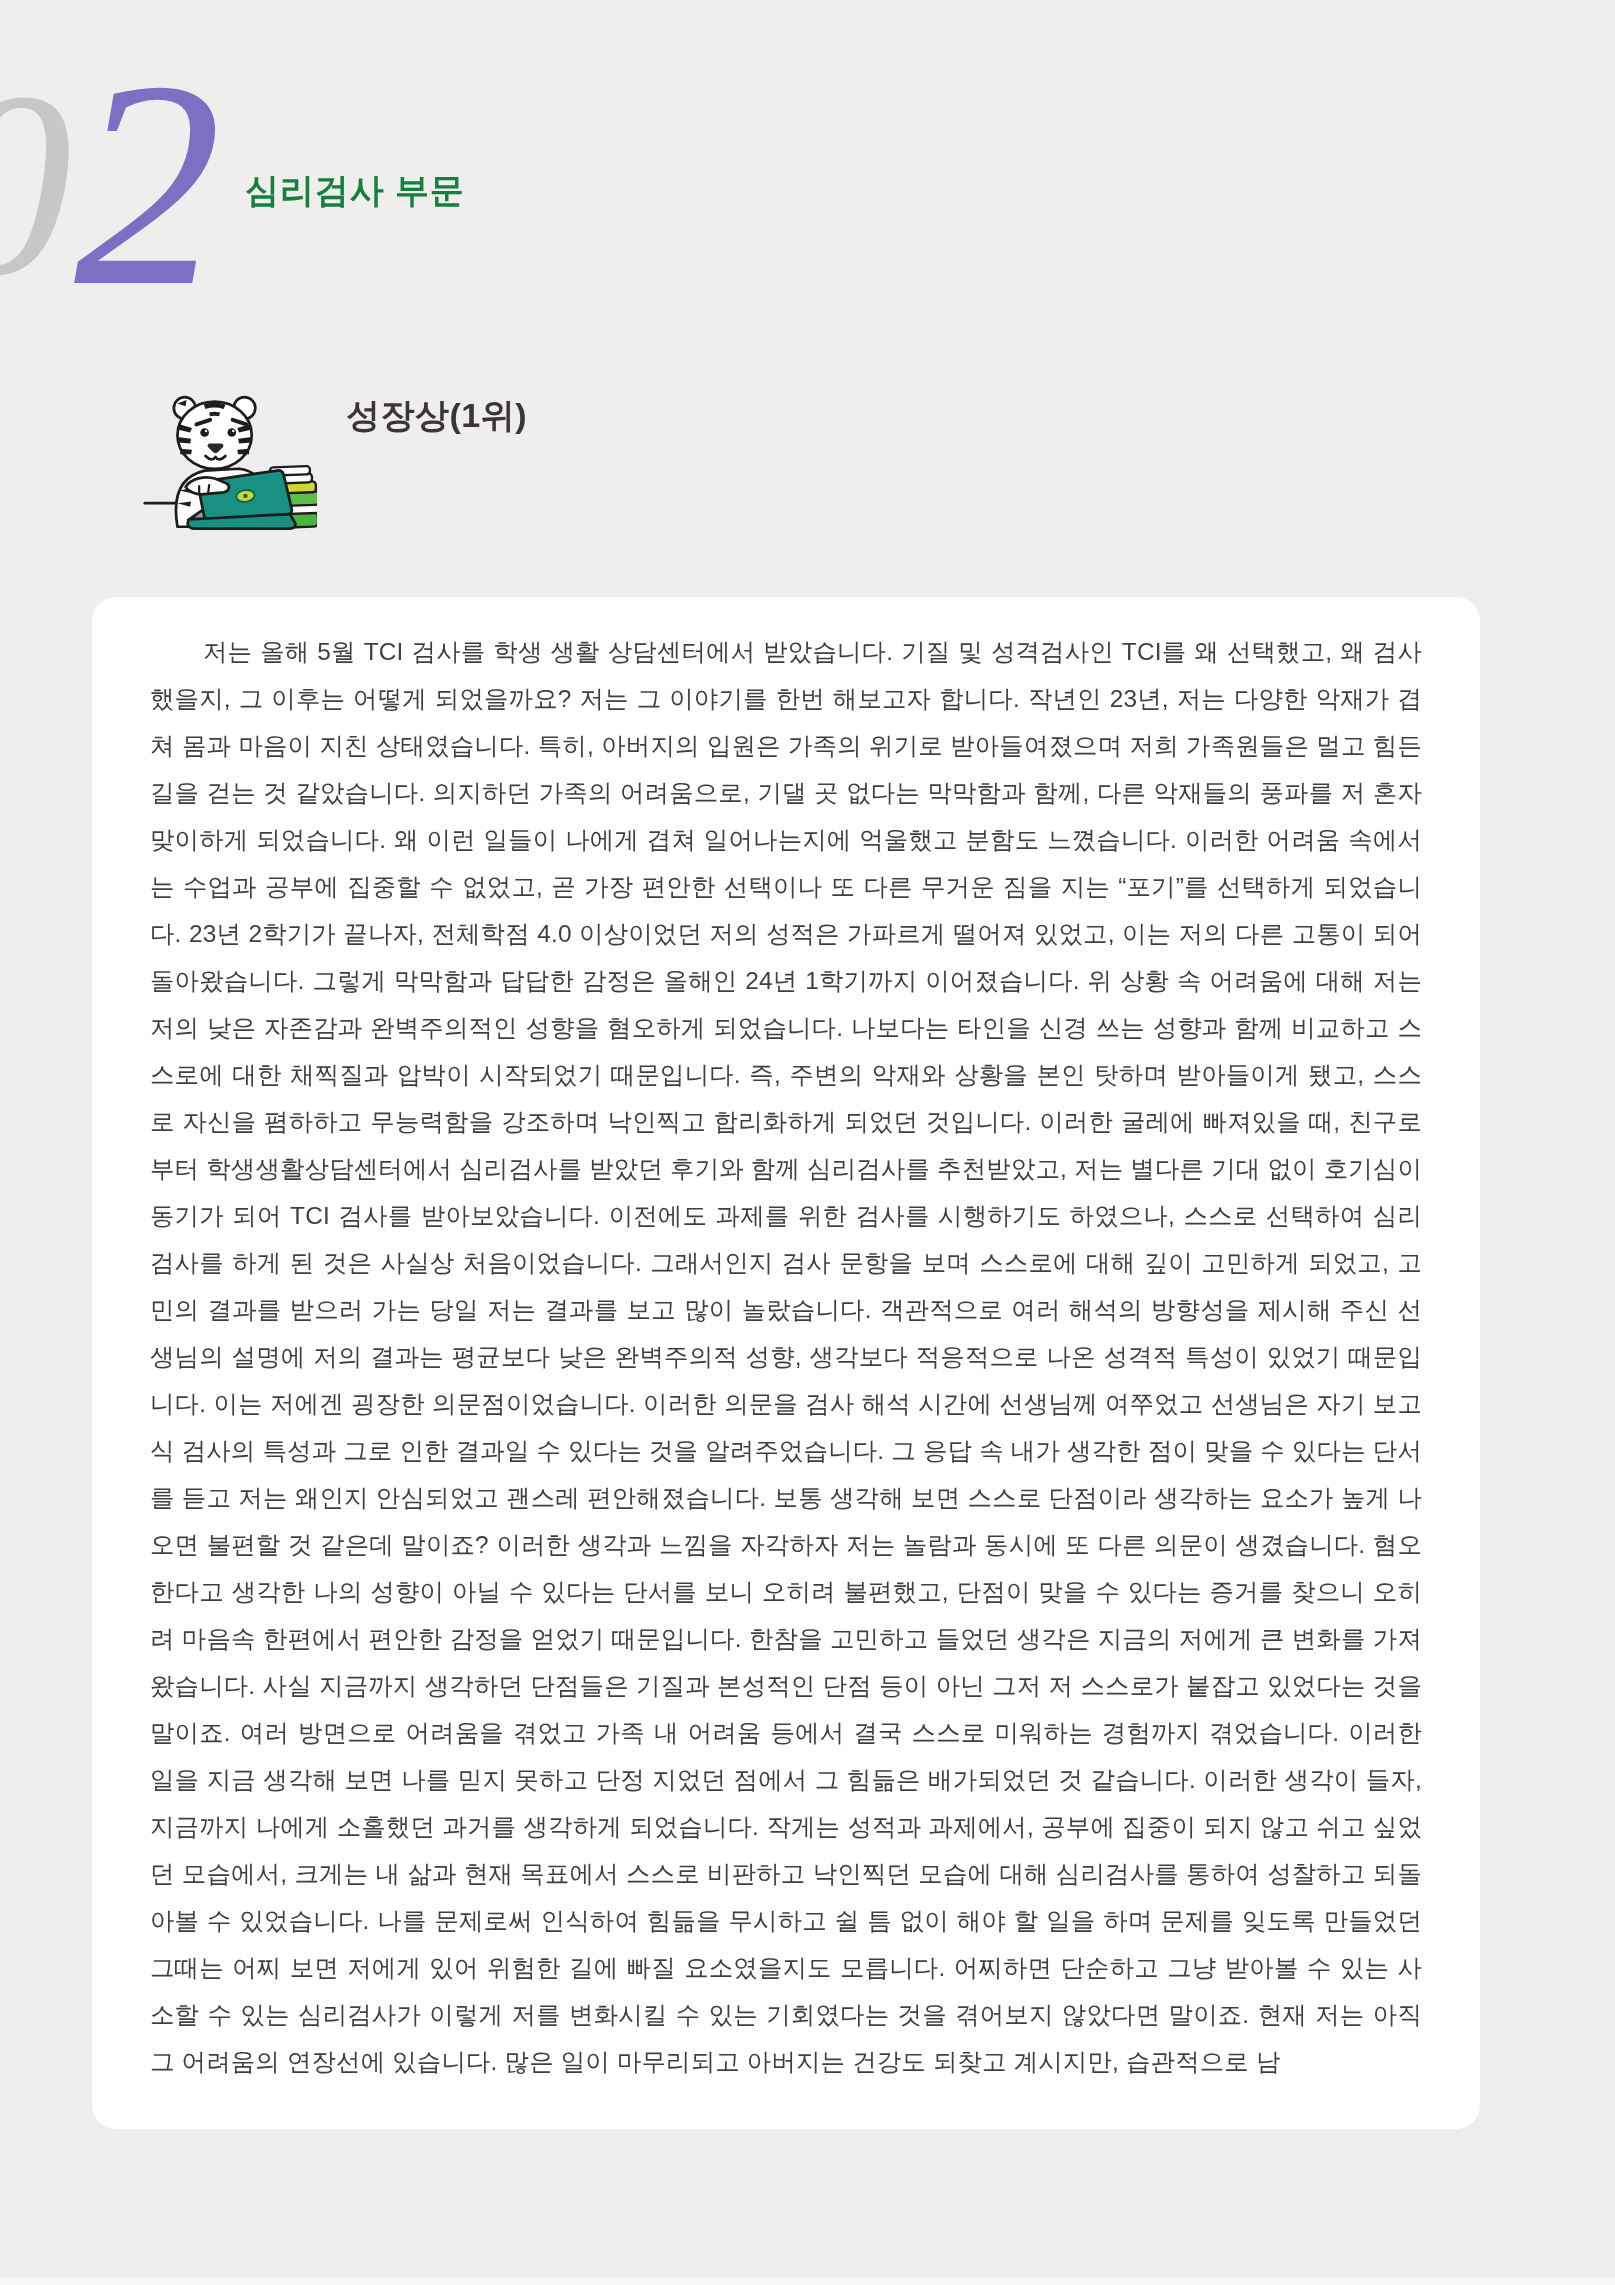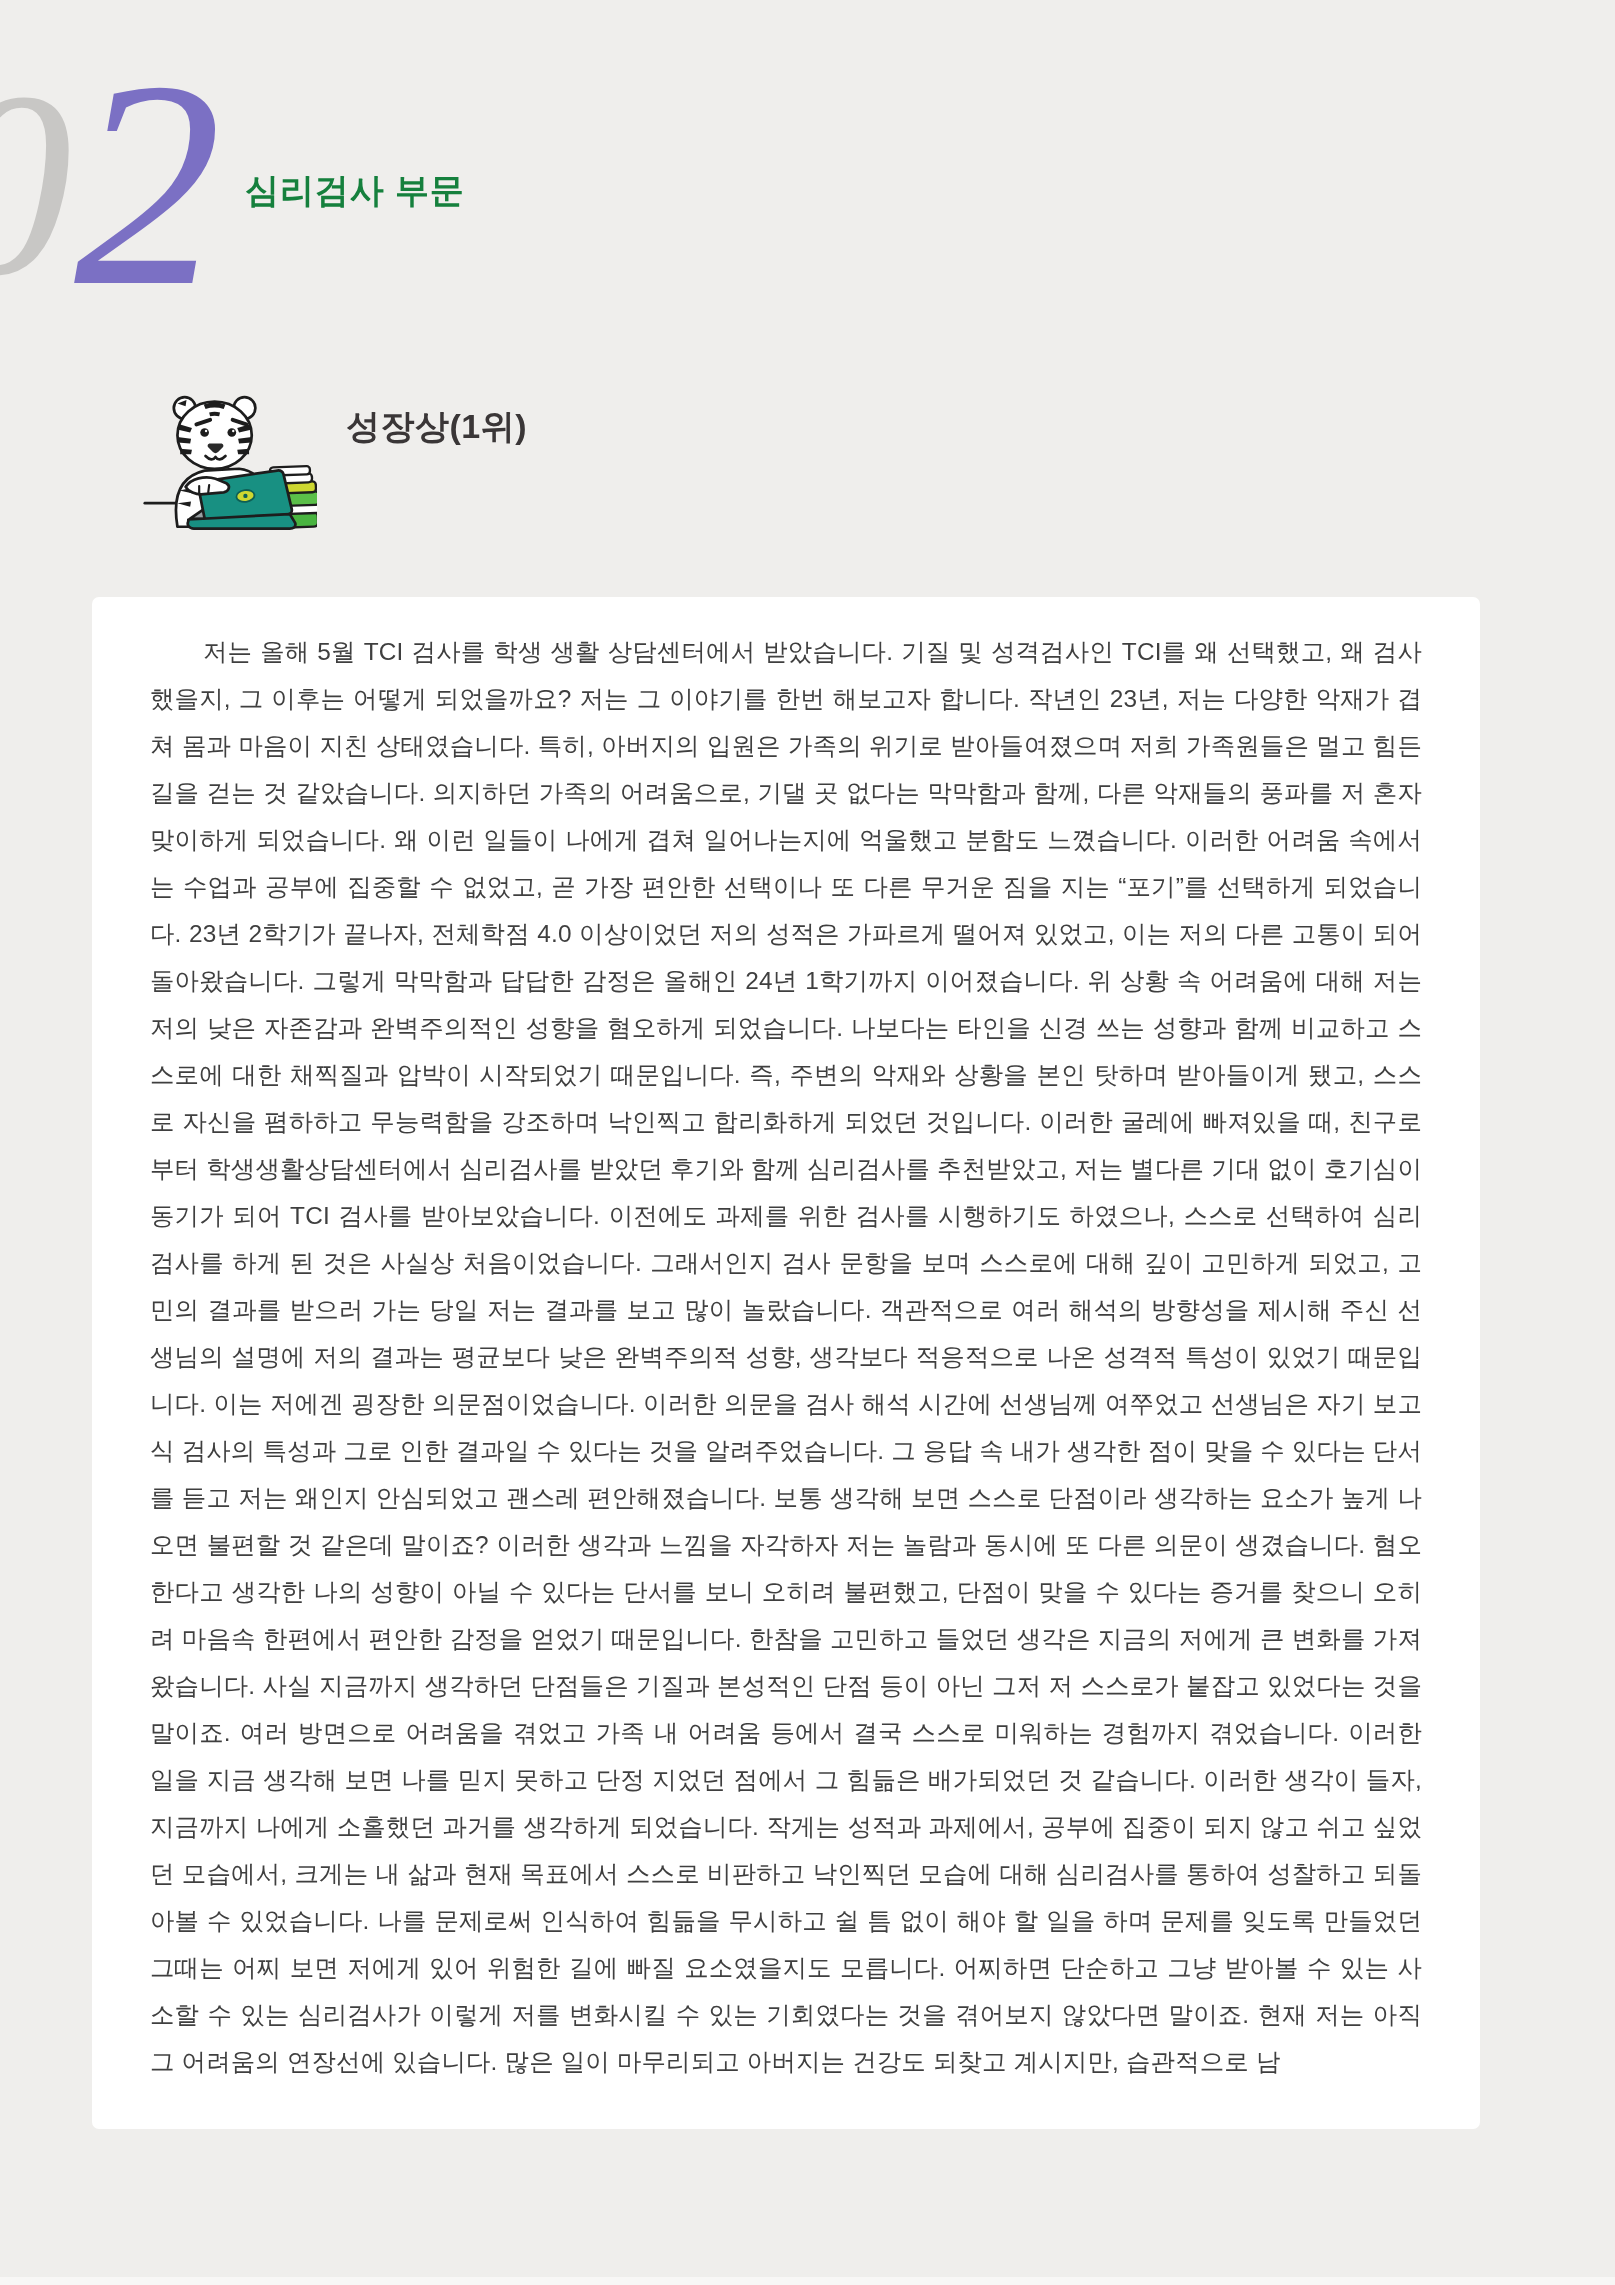--- a/index.html
+++ b/index.html
@@ -57,39 +57,38 @@
   .hero-text {
     position: absolute;
     left: 346px;
     top: 393px;
   }
   .award-label {
     font-size: 34px;
     font-weight: 600;
     color: #3a3637;
     letter-spacing: 0.5px;
-    margin-top: 11px;
   }
   .page-title {
     margin-top: 15.4px;
     font-size: 54px;
     font-weight: 800;
     letter-spacing: 0.9px;
     color: #8c83cd;
   }
 
   
   .card {
     position: absolute;
     left: 92px;
     top: 597px;
     width: 1388px;
     height: 1532px;
     background: #ffffff;
-    border-radius: 7px;
+    border-radius: 24px;
     padding: 31px 58px 36px 58px;
     overflow: hidden;
   }
   .essay {
     font-size: 24.4px;
     line-height: 47px;
     color: #3f3f3f;
     text-align: justify;
     word-break: break-all;
     text-indent: 53px;

